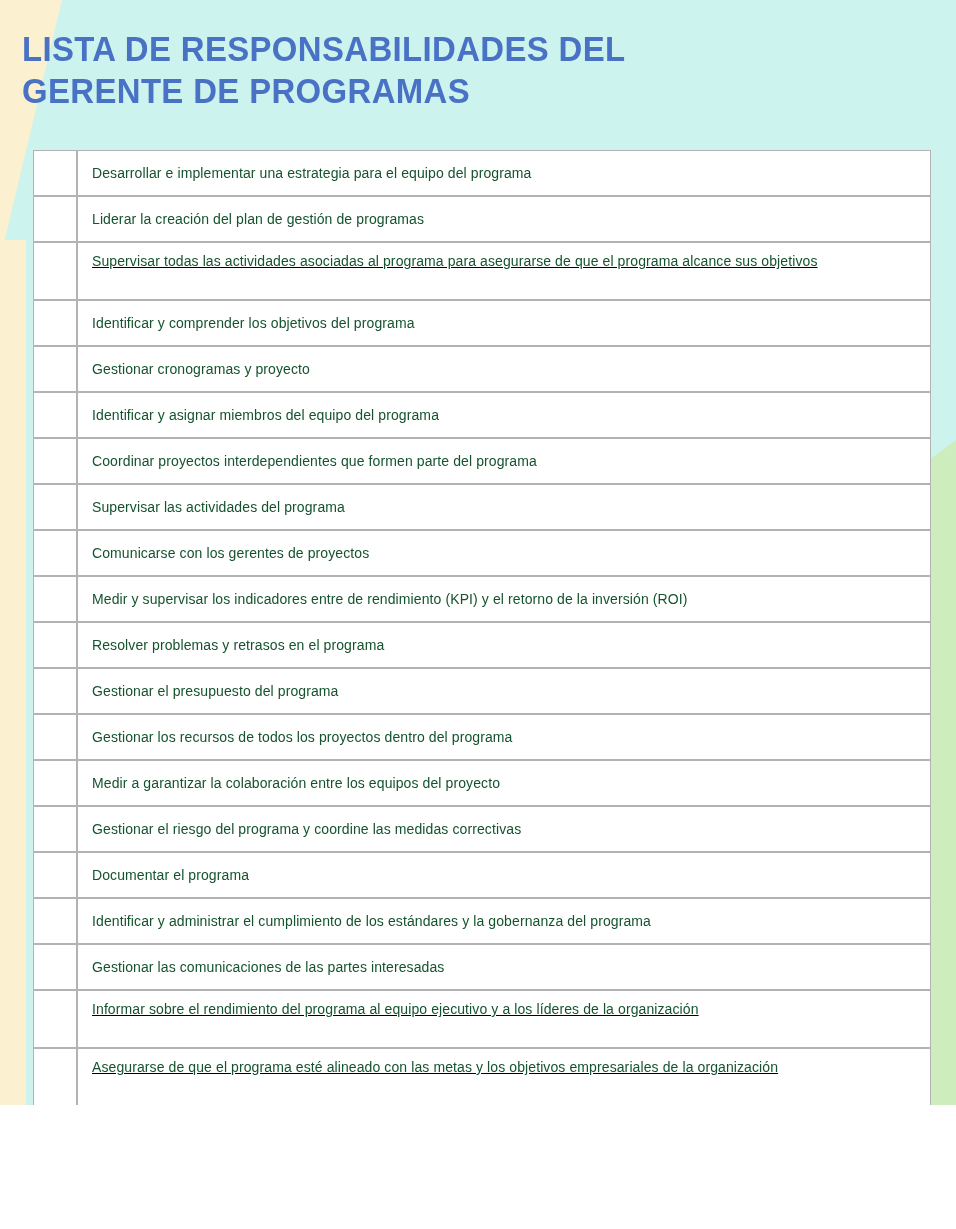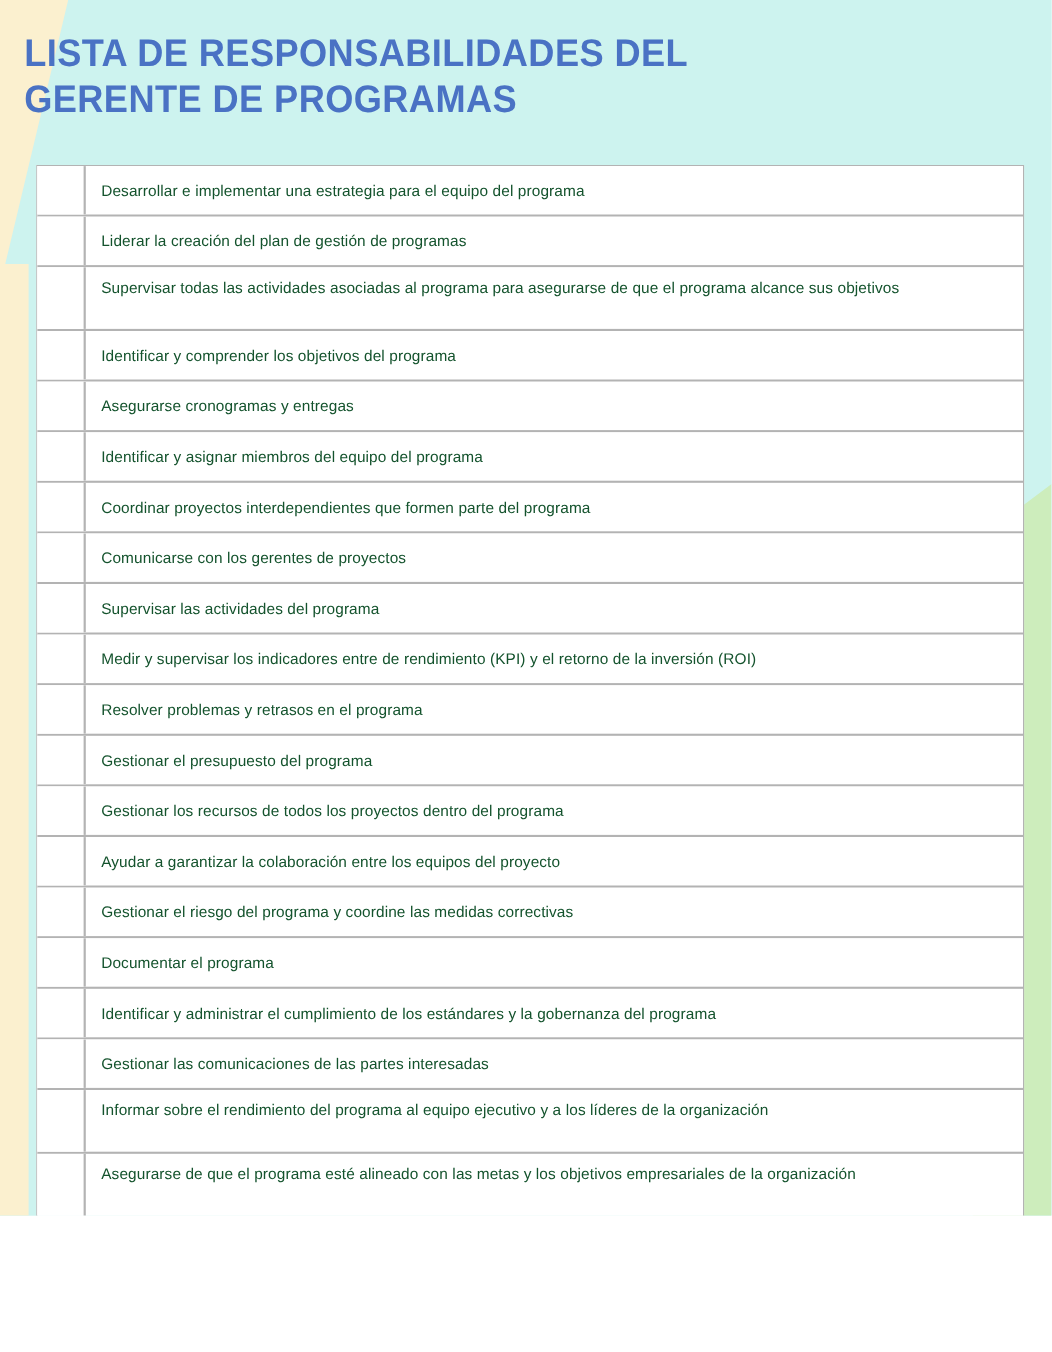--- a/index.html
+++ b/index.html
@@ -90,20 +90,21 @@
   }
   .task-text {
     font-family: "Liberation Sans", sans-serif;
     font-size: 14px;
     line-height: 23px;
     color: #14532d;
     letter-spacing: 0.1px;
   }
   .row.two-line {
     min-height: 58px;
+    text-decoration: underline;
   }
   .row.two-line .text-cell {
     align-items: flex-start;
     padding-top: 7px;
     padding-bottom: 7px;
   }
 </style>
 </head>
 <body>
 
@@ -147,50 +148,50 @@
       </div>
       <div class="row">
         <div class="check-cell"></div>
         <div class="text-cell">
           <span class="task-text">Identificar y comprender los objetivos del programa</span>
         </div>
       </div>
       <div class="row">
         <div class="check-cell"></div>
         <div class="text-cell">
-          <span class="task-text">Asegurarse cronogramas y entregas</span>
+          <span class="task-text">Gestionar cronogramas y proyecto</span>
         </div>
       </div>
       <div class="row">
         <div class="check-cell"></div>
         <div class="text-cell">
           <span class="task-text">Identificar y asignar miembros del equipo del programa</span>
         </div>
       </div>
       <div class="row">
         <div class="check-cell"></div>
         <div class="text-cell">
           <span class="task-text">Coordinar proyectos interdependientes que formen parte del programa</span>
         </div>
       </div>
       <div class="row">
         <div class="check-cell"></div>
         <div class="text-cell">
+          <span class="task-text">Supervisar las actividades del programa</span>
+        </div>
+      </div>
+      <div class="row">
+        <div class="check-cell"></div>
+        <div class="text-cell">
           <span class="task-text">Comunicarse con los gerentes de proyectos</span>
         </div>
       </div>
       <div class="row">
         <div class="check-cell"></div>
         <div class="text-cell">
-          <span class="task-text">Supervisar las actividades del programa</span>
-        </div>
-      </div>
-      <div class="row">
-        <div class="check-cell"></div>
-        <div class="text-cell">
           <span class="task-text">Medir y supervisar los indicadores entre de rendimiento (KPI) y el retorno de la inversión (ROI)</span>
         </div>
       </div>
       <div class="row">
         <div class="check-cell"></div>
         <div class="text-cell">
           <span class="task-text">Resolver problemas y retrasos en el programa</span>
         </div>
       </div>
       <div class="row">
@@ -201,21 +202,21 @@
       </div>
       <div class="row">
         <div class="check-cell"></div>
         <div class="text-cell">
           <span class="task-text">Gestionar los recursos de todos los proyectos dentro del programa</span>
         </div>
       </div>
       <div class="row">
         <div class="check-cell"></div>
         <div class="text-cell">
-          <span class="task-text">Ayudar a garantizar la colaboración entre los equipos del proyecto</span>
+          <span class="task-text">Medir a garantizar la colaboración entre los equipos del proyecto</span>
         </div>
       </div>
       <div class="row">
         <div class="check-cell"></div>
         <div class="text-cell">
           <span class="task-text">Gestionar el riesgo del programa y coordine las medidas correctivas</span>
         </div>
       </div>
       <div class="row">
         <div class="check-cell"></div>

